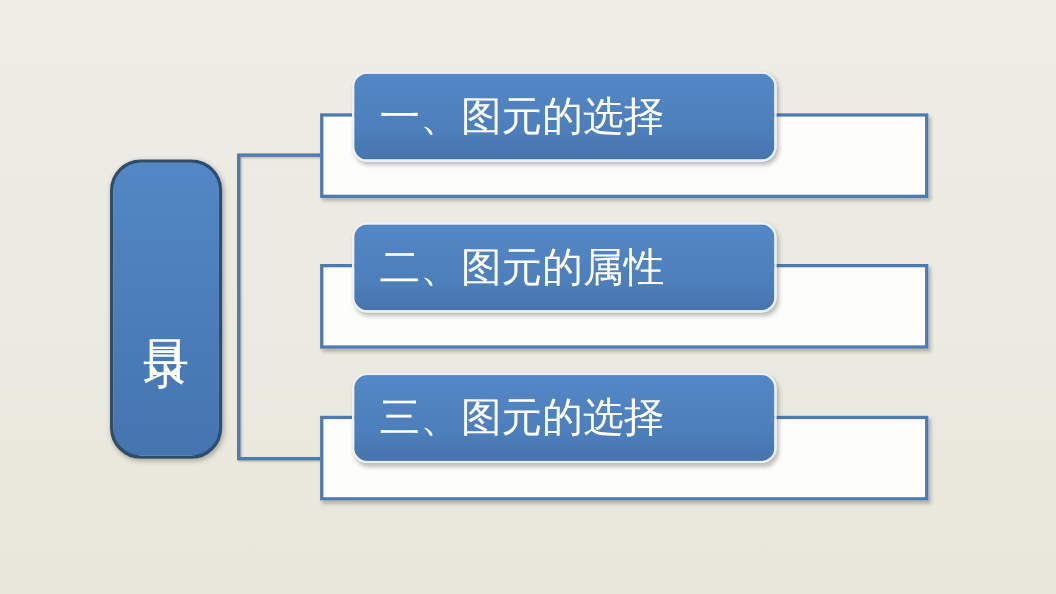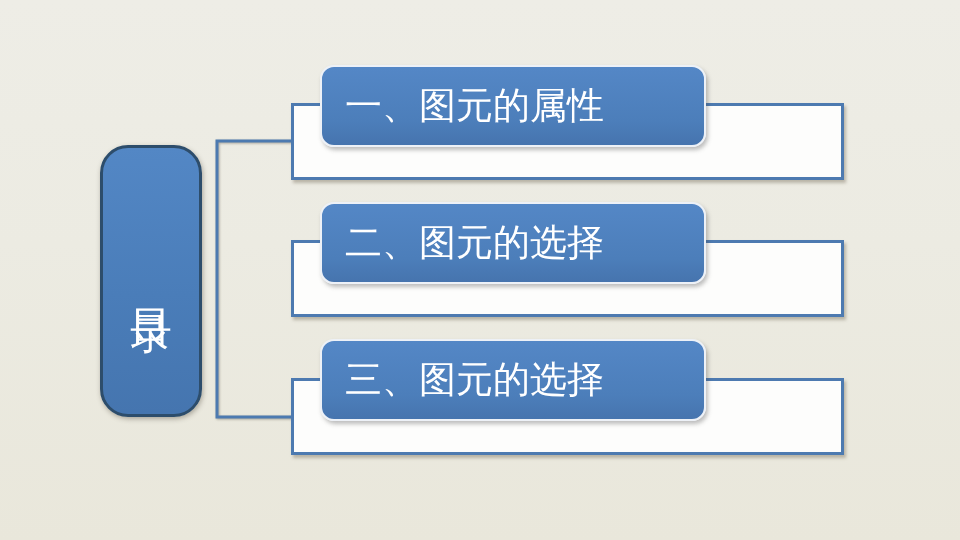--- a/index.html
+++ b/index.html
@@ -88,24 +88,24 @@
 
   <div class="panel panel-1"></div>
   <div class="panel panel-2"></div>
   <div class="panel panel-3"></div>
 
   <div class="toc-box">
     <span class="toc-text">目录</span>
   </div>
 
   <div class="pill pill-1">
-    <span>一、图元的属性</span>
+    <span>一、图元的选择</span>
   </div>
 
   <div class="pill pill-2">
-    <span>二、图元的选择</span>
+    <span>二、图元的属性</span>
   </div>
 
   <div class="pill pill-3">
     <span>三、图元的选择</span>
   </div>
 
 </div>
 
 </body></html>

